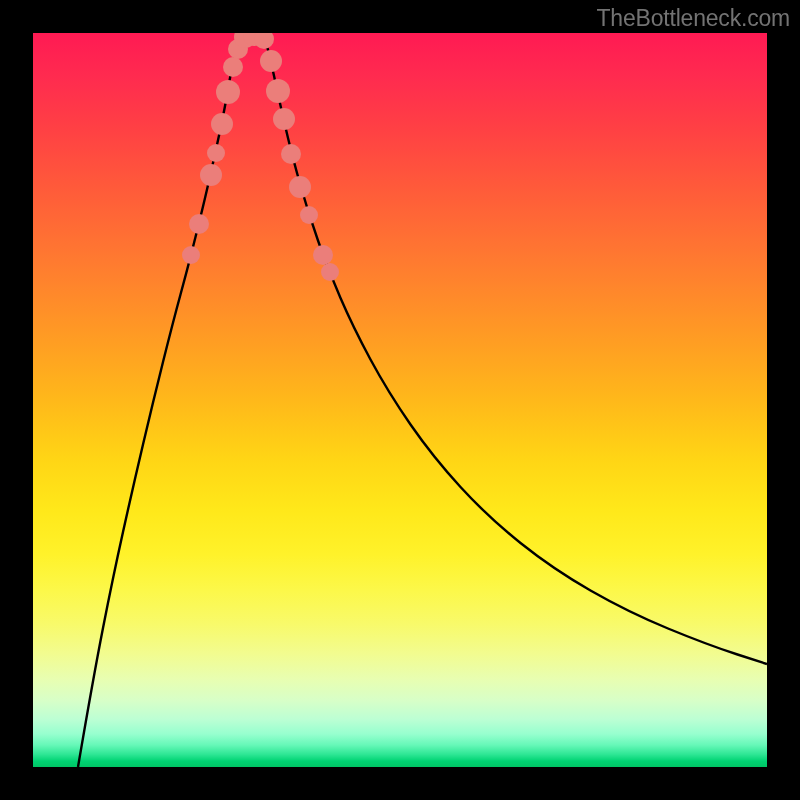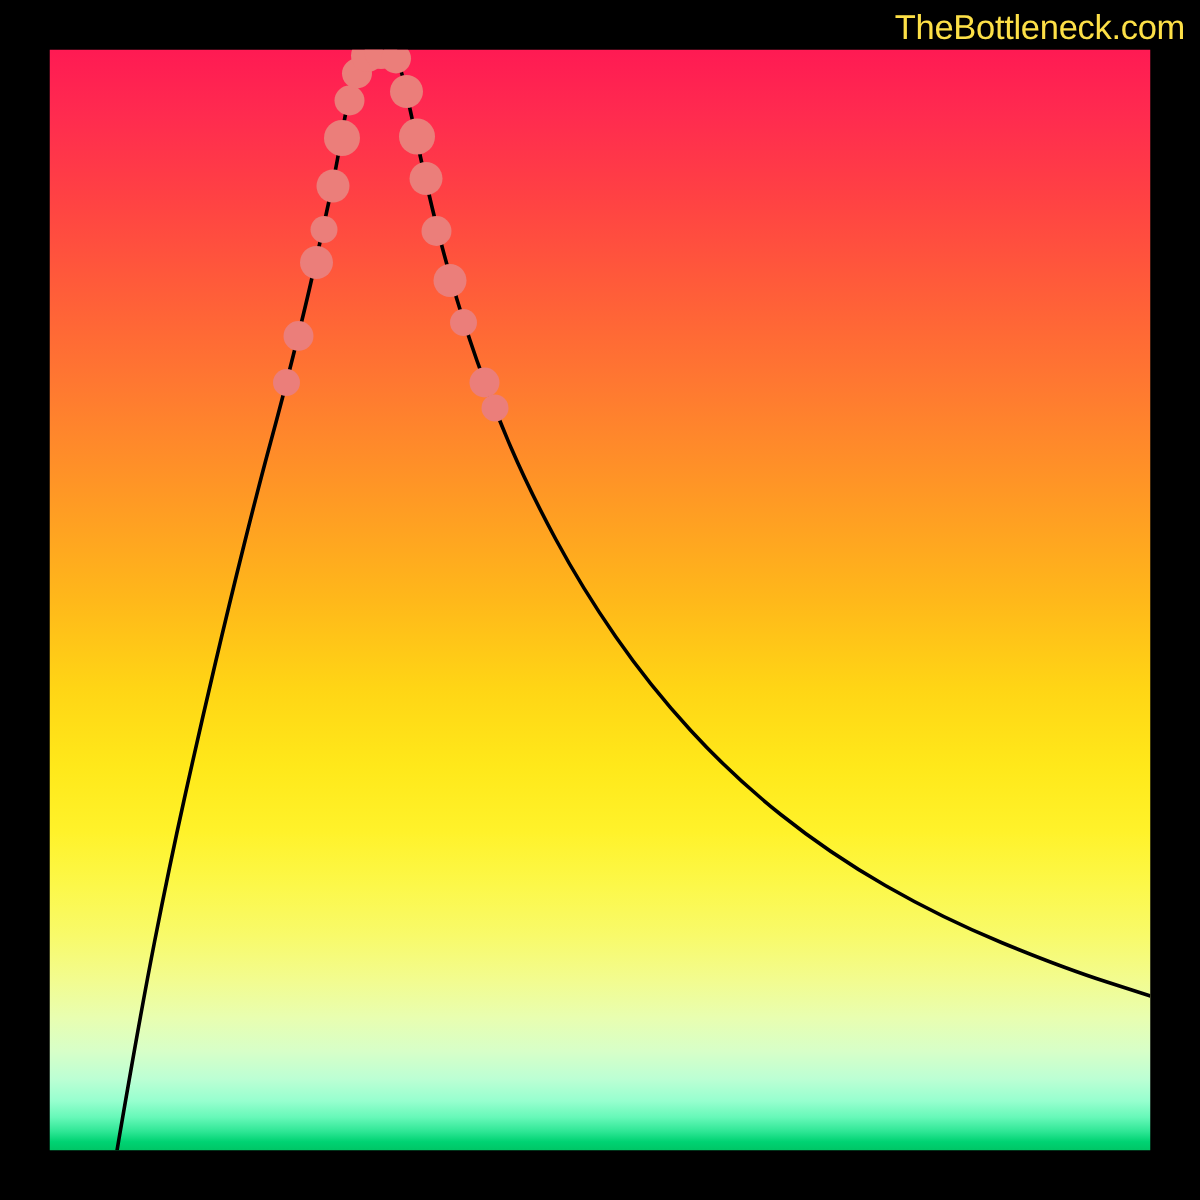--- a/index.html
+++ b/index.html
@@ -58,21 +58,21 @@
   svg.curves {
     position: absolute;
     inset: 0;
     width: 100%;
     height: 100%;
   }
   .watermark {
     position: absolute;
     top: 5px;
     right: 10px;
-    color: #fde047;
+    color: #737373;
     font-size: 23px;
     font-weight: 500;
     letter-spacing: -0.2px;
     user-select: none;
   }
 </style>
 </head>
 <body>
 
 <div class="frame">

